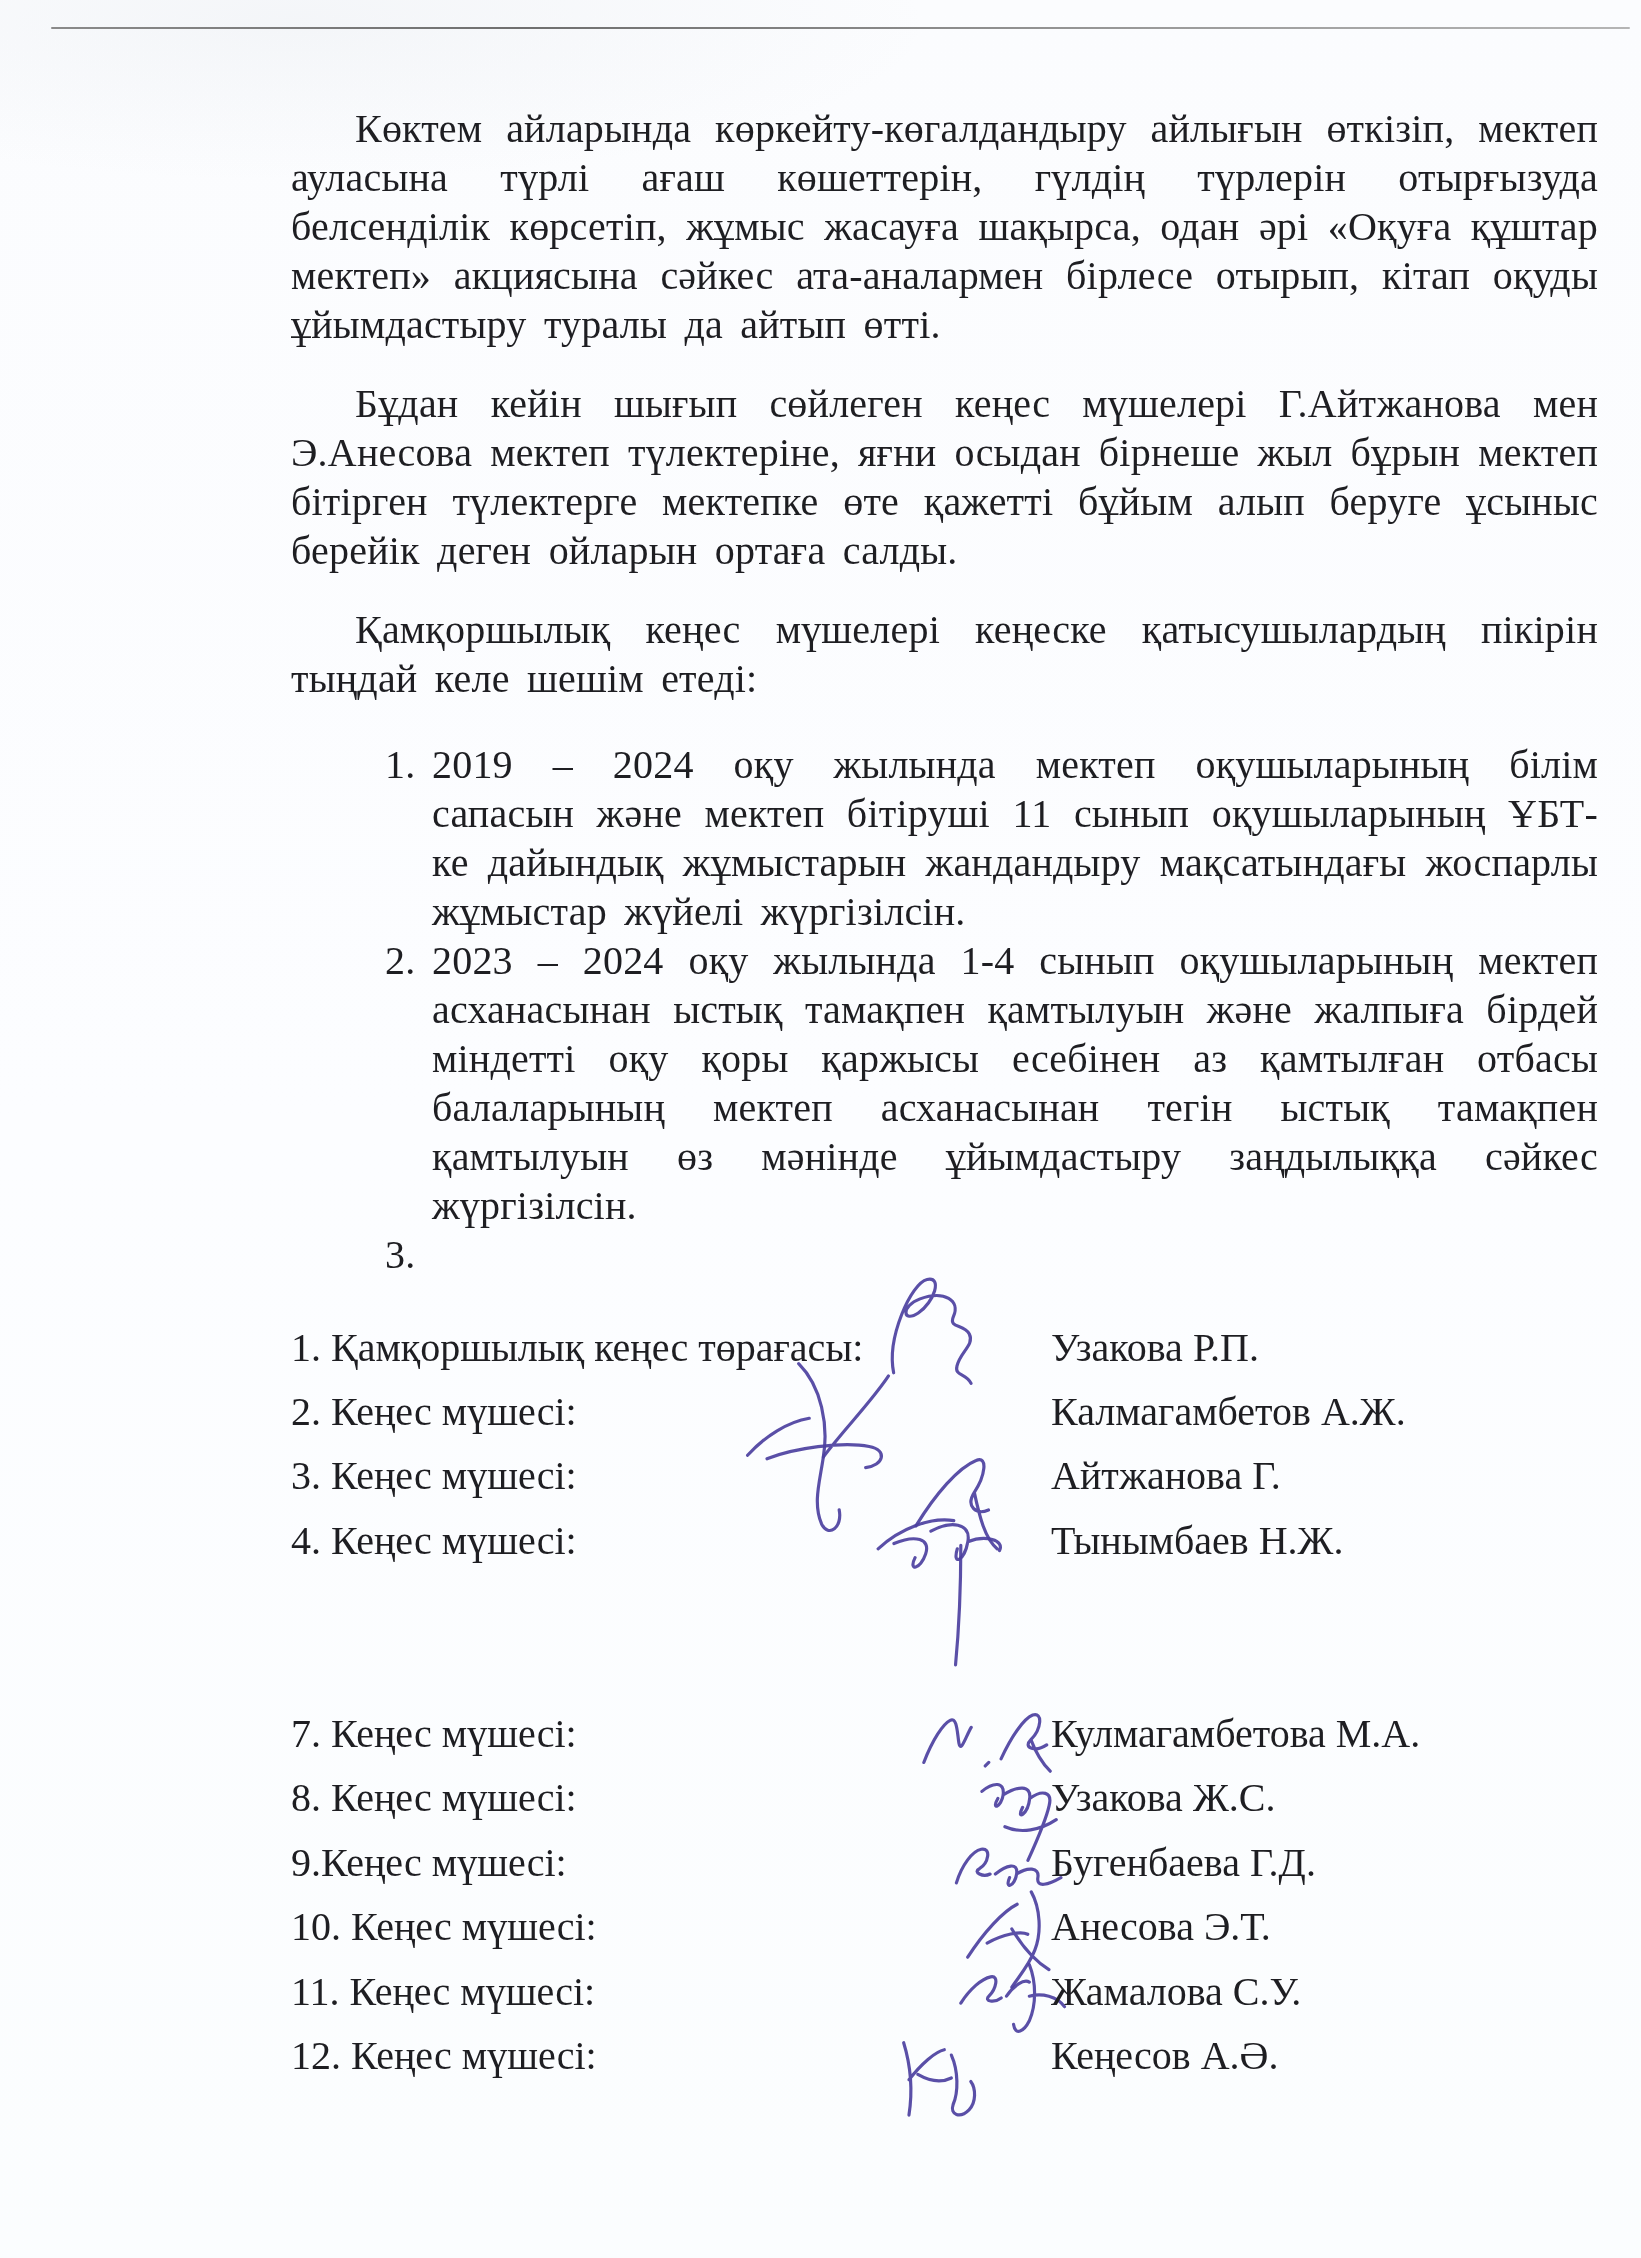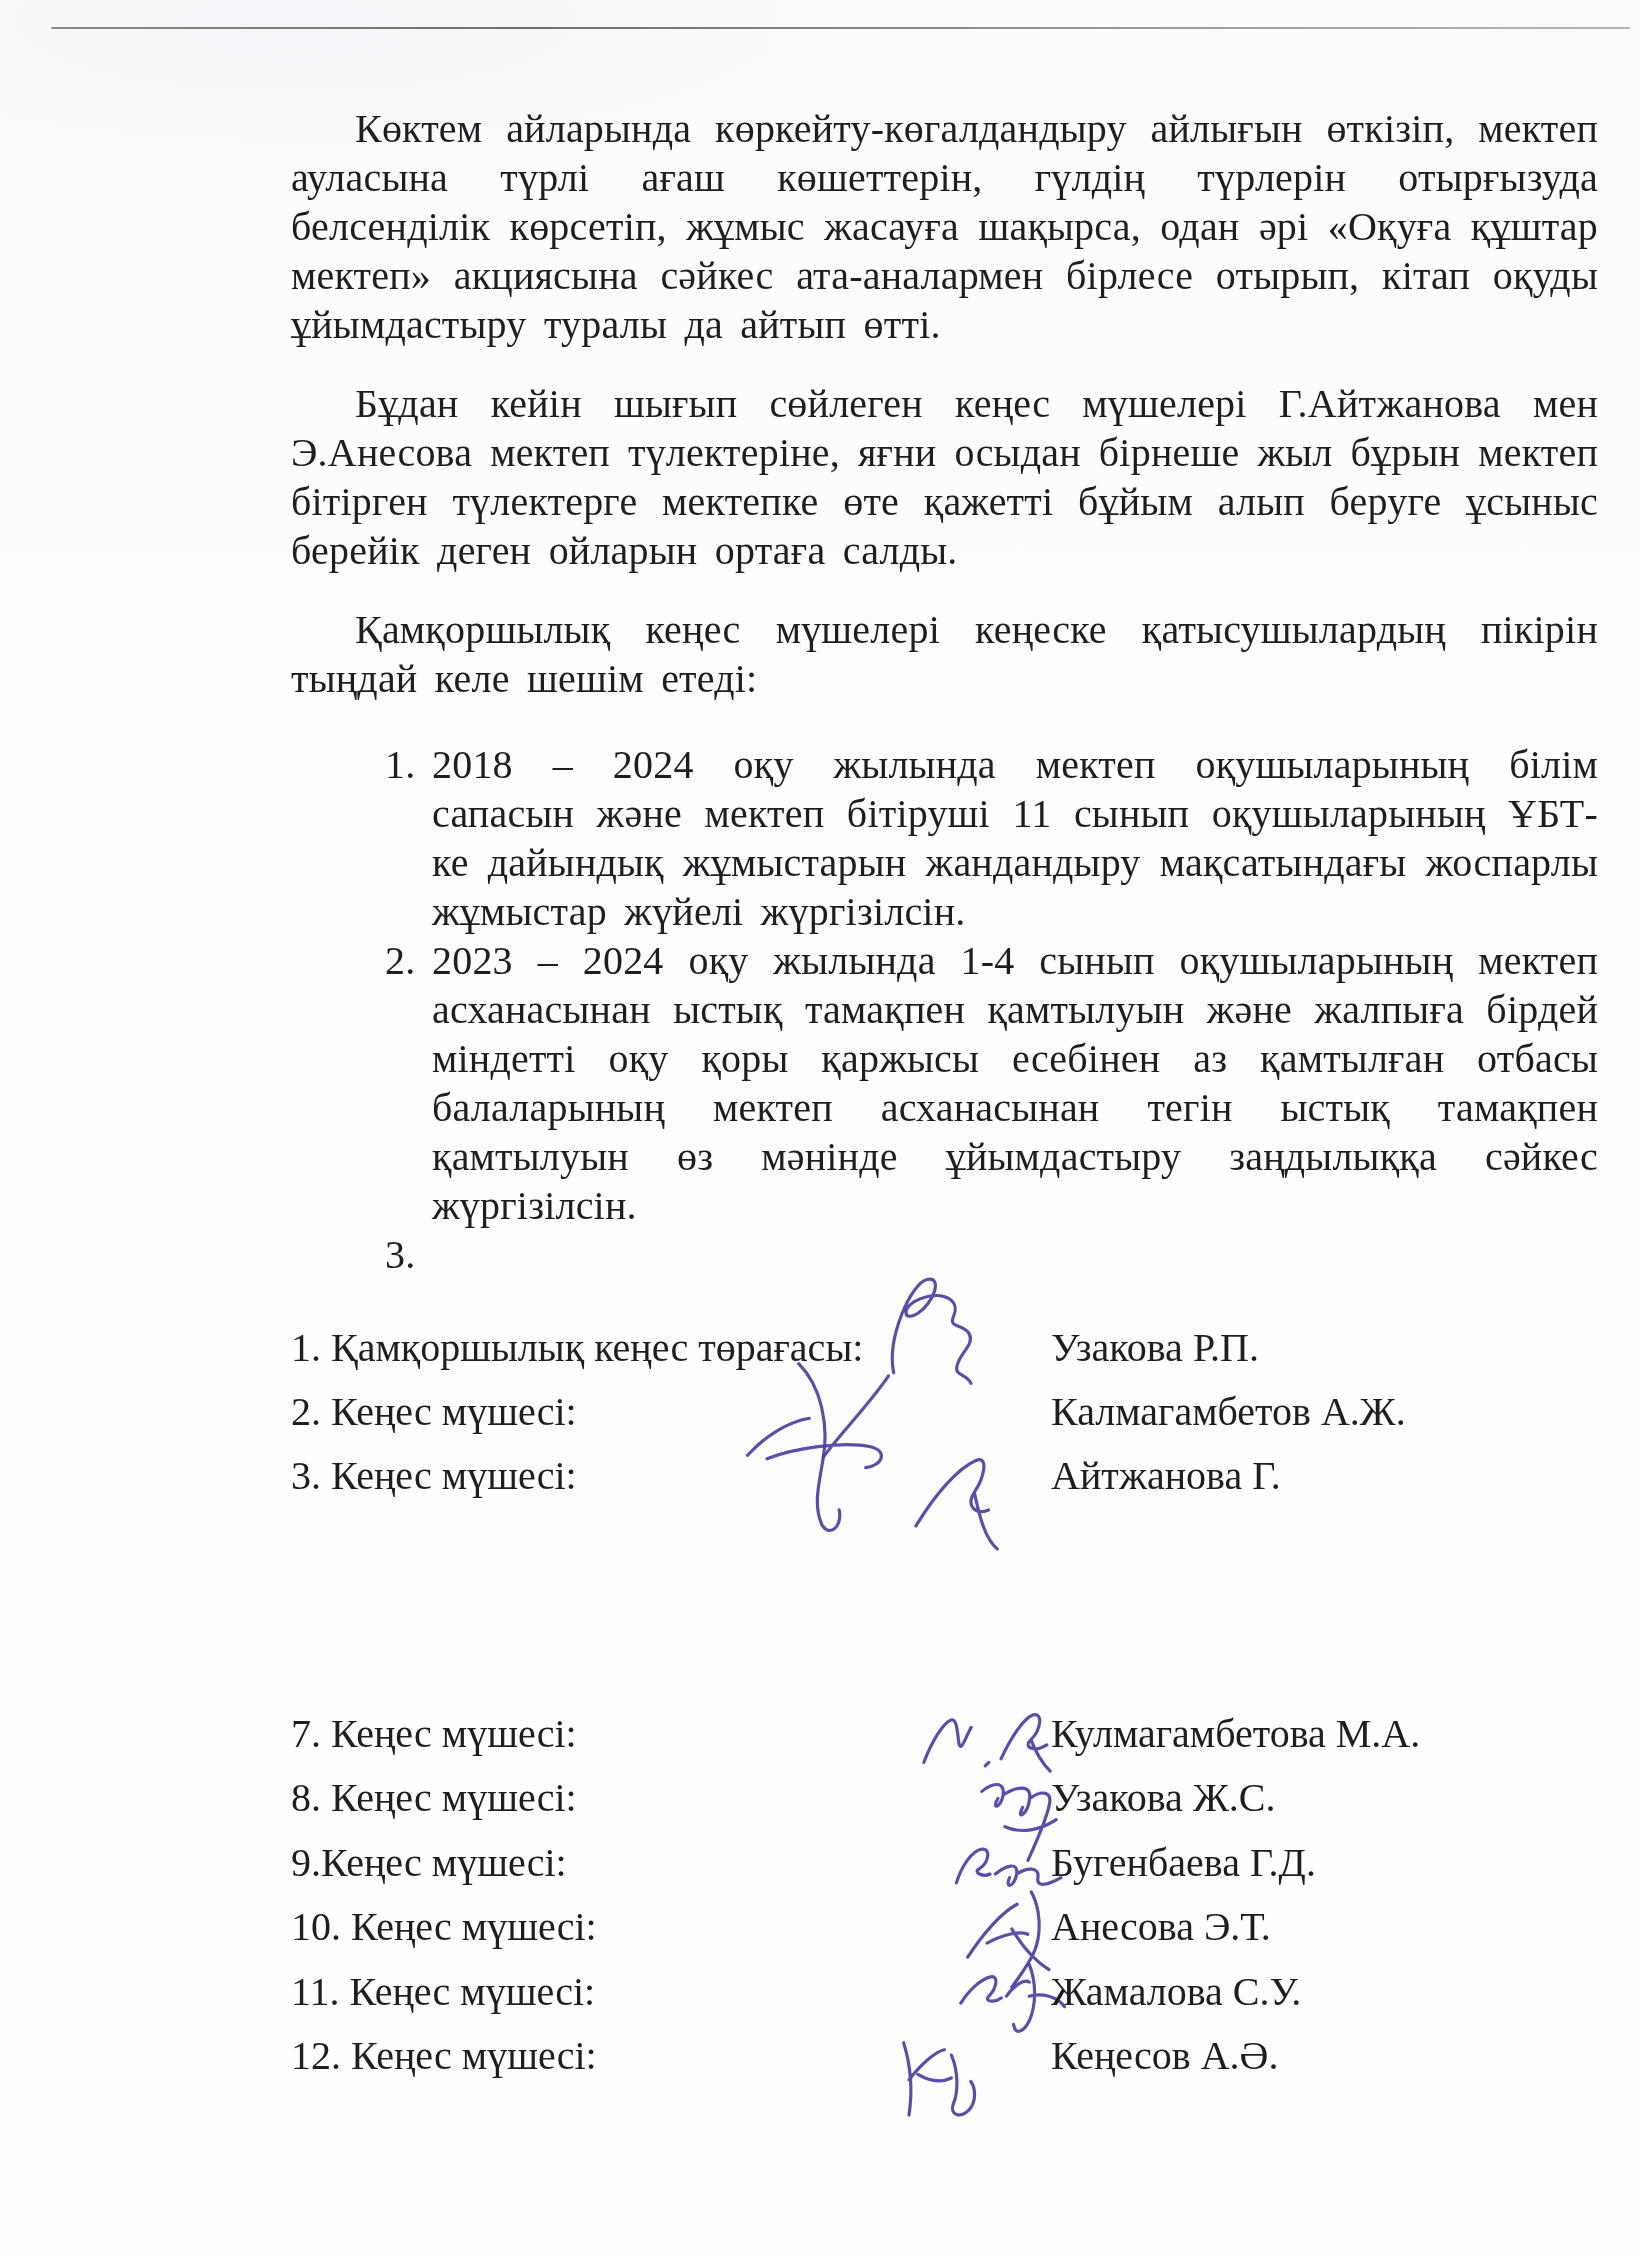--- a/index.html
+++ b/index.html
@@ -73,21 +73,21 @@
   <div class="top-rule"></div>
 
   <div class="body-text">
     <p>Көктем айларында көркейту-көгалдандыру айлығын өткізіп, мектеп ауласына түрлі ағаш көшеттерін, гүлдің түрлерін отырғызуда белсенділік көрсетіп, жұмыс жасауға шақырса, одан әрі «Оқуға құштар мектеп» акциясына сәйкес ата-аналармен бірлесе отырып, кітап оқуды ұйымдастыру туралы да айтып өтті.</p>
     <p>Бұдан кейін шығып сөйлеген кеңес мүшелері Г.Айтжанова мен Э.Анесова мектеп түлектеріне, яғни осыдан бірнеше жыл бұрын мектеп бітірген түлектерге мектепке өте қажетті бұйым алып беруге ұсыныс берейік деген ойларын ортаға салды.</p>
     <p class="decision-intro">Қамқоршылық кеңес мүшелері кеңеске қатысушылардың пікірін тыңдай келе шешім етеді:</p>
 
     <ol class="decisions">
       <li class="decision">
         <span class="num">1.</span>
-        <span>2018 – 2024 оқу жылында мектеп оқушыларының білім сапасын және мектеп бітіруші 11 сынып оқушыларының ҰБТ-ке дайындық жұмыстарын жандандыру мақсатындағы жоспарлы жұмыстар жүйелі жүргізілсін.</span>
+        <span>2019 – 2024 оқу жылында мектеп оқушыларының білім сапасын және мектеп бітіруші 11 сынып оқушыларының ҰБТ-ке дайындық жұмыстарын жандандыру мақсатындағы жоспарлы жұмыстар жүйелі жүргізілсін.</span>
       </li>
       <li class="decision">
         <span class="num">2.</span>
         <span>2023 – 2024 оқу жылында 1-4 сынып оқушыларының мектеп асханасынан ыстық тамақпен қамтылуын және жалпыға бірдей міндетті оқу қоры қаржысы есебінен аз қамтылған отбасы балаларының мектеп асханасынан тегін ыстық тамақпен қамтылуын өз мәнінде ұйымдастыру заңдылыққа сәйкес жүргізілсін.</span>
       </li>
       <li class="decision">
         <span class="num">3.</span>
       </li>
     </ol>
   </div>
@@ -110,20 +110,28 @@
   </div>
 
   <div class="sig-row" style="top:1450px">
     <span class="sig-label">3. Кеңес мүшесі:</span>
     <svg class="scribble" style="left:609px; top:-8.8px;" width="115" height="115" viewBox="0 0 130 130">
       <path d="M18,96 C40,60 66,30 86,22 C100,16 96,40 84,58 C74,74 86,84 100,78 M84,58 C90,86 96,110 110,122"></path>
     </svg>
     <span class="sig-name">Айтжанова Г.</span>
   </div>
 
+  <div class="sig-row" style="top:1515px">
+    <span class="sig-label">4. Кеңес мүшесі:</span>
+    <svg class="scribble" style="left:578px; top:-19.4px;" width="159" height="176" viewBox="0 0 180 200">
+      <path d="M10,60 C36,36 70,24 96,28 M28,54 C52,44 70,48 64,66 C58,84 44,86 52,70 M70,40 C92,28 116,30 112,52 C108,74 94,80 100,60 M112,52 C132,44 154,50 148,62"></path>
+      <path d="M104,56 C104,100 102,150 98,192"></path>
+    </svg>
+    <span class="sig-name">Тынымбаев Н.Ж.</span>
+  </div>
 
 
 
   <div class="sig-row" style="top:1708px">
     <span class="sig-label">7. Кеңес мүшесі:</span>
     <svg class="scribble" style="left:622px; top:-7px;" width="141" height="79" viewBox="0 0 160 90">
       <path d="M12,70 C22,44 34,26 42,22 C50,18 50,36 52,48 C54,60 60,40 66,30 M82,74 L86,70 M100,66 C112,40 126,20 136,16 C148,12 146,32 134,44 C124,54 140,58 152,50 M134,44 C140,60 148,72 156,80"></path>
     </svg>
     <span class="sig-name">Кулмагамбетова М.А.</span>
   </div>

